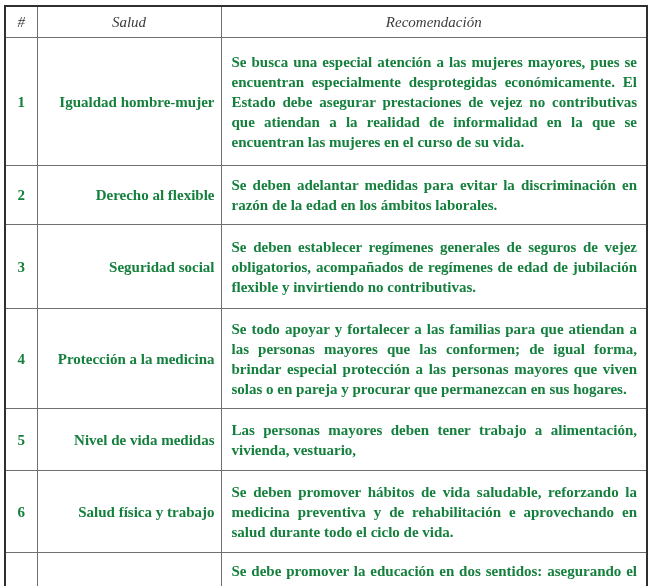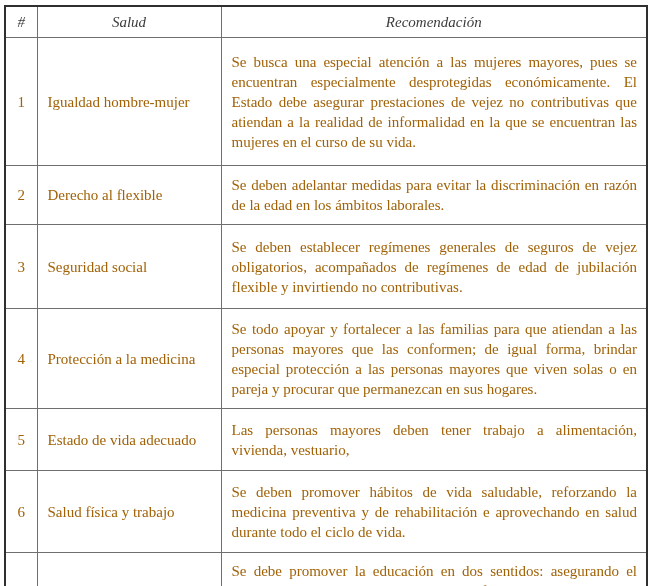--- a/index.html
+++ b/index.html
@@ -41,28 +41,29 @@
     font-size: 15px;
     text-align: center;
     vertical-align: middle;
     padding: 2px 4px;
     color: #3c3c3c;
   }
   td {
     font-size: 15px;
     line-height: 20px;
     vertical-align: middle;
-    color: #a16207;
+    color: #15803d;
+    font-weight: bold;
   }
   td.num {
     text-align: center;
     padding: 2px 2px;
   }
   td.tema {
-    text-align: left;
+    text-align: right;
     padding: 2px 6px 2px 10px;
   }
   td.rec {
     text-align: justify;
     padding: 5px 9px 5px 10px;
   }
   tr.r1 td { height: 117px; }
   tr.r2 td { height: 48px;  }
   tr.r3 td { height: 73px;  }
   tr.r4 td { height: 89px;  }
@@ -102,21 +103,21 @@
       <td class="tema">Seguridad social</td>
       <td class="rec">Se deben establecer regímenes generales de seguros de vejez obligatorios, acompañados de regímenes de edad de jubilación flexible y invirtiendo no contributivas.</td>
     </tr>
     <tr class="r4">
       <td class="num">4</td>
       <td class="tema">Protección a la medicina</td>
       <td class="rec">Se todo apoyar y fortalecer a las familias para que atiendan a las personas mayores que las conformen; de igual forma, brindar especial protección a las personas mayores que viven solas o en pareja y procurar que permanezcan en sus hogares.</td>
     </tr>
     <tr class="r5">
       <td class="num">5</td>
-      <td class="tema">Estado de vida adecuado</td>
+      <td class="tema">Nivel de vida medidas</td>
       <td class="rec">Las personas mayores deben tener trabajo a alimentación, vivienda, vestuario,</td>
     </tr>
     <tr class="r6">
       <td class="num">6</td>
       <td class="tema">Salud física y trabajo</td>
       <td class="rec">Se deben promover hábitos de vida saludable, reforzando la medicina preventiva y de rehabilitación e aprovechando en salud durante todo el ciclo de vida.</td>
     </tr>
     <tr class="r7">
       <td class="num">7</td>
       <td class="tema">Educación y cultura</td>

